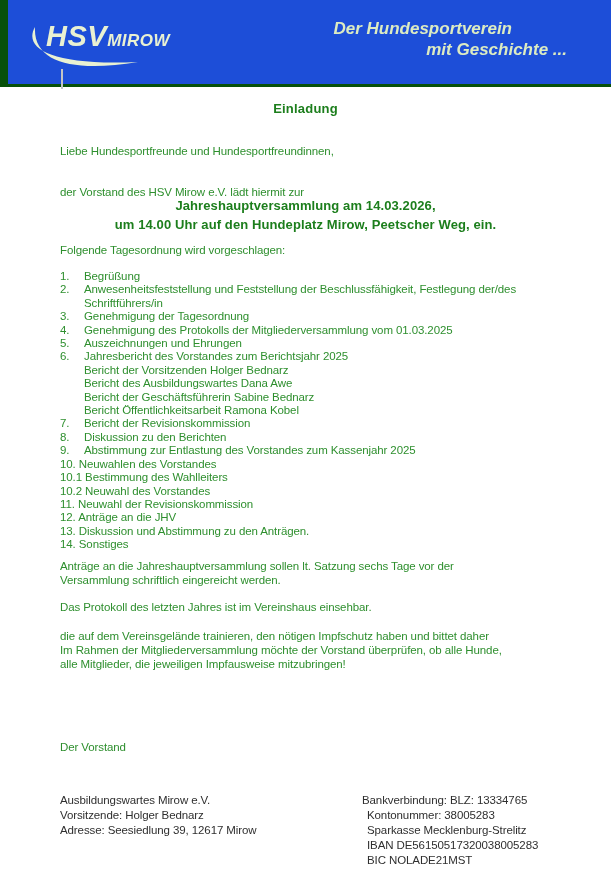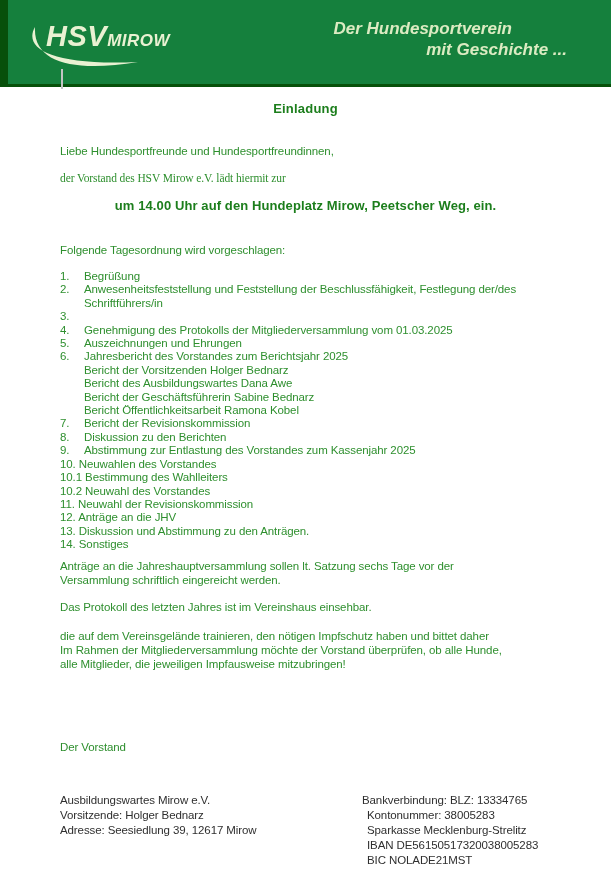--- a/index.html
+++ b/index.html
@@ -6,21 +6,21 @@
   html,body { margin:0; padding:0; }
   body {
     width:611px; height:887px; position:relative; overflow:hidden;
     background:#ffffff;
     font-family:"Liberation Sans", sans-serif;
     color:#2e8f2e;
   }
   
   .header {
     position:absolute; top:0; left:0; width:611px; height:87px;
-    background:#15803d;
+    background:#1d4ed8;
   }
   .header-left-edge {
     position:absolute; top:0; left:0; width:8px; height:87px;
     background:#07500a;
   }
   .header-bottom-edge {
     position:absolute; bottom:0; left:0; width:100%; height:3px;
     background:#07500a;
   }
   .logo {
@@ -44,21 +44,21 @@
     position:absolute; left:61px; top:69px; width:2px; height:20px;
     background:#c4c4c4;
   }
   
   .blk { position:absolute; left:60px; font-size:11.5px; letter-spacing:-0.1px; line-height:13.5px; white-space:nowrap; }
   .centered { left:0; width:611px; text-align:center; white-space:normal; }
   .doc-title {
     top:102px; font-weight:bold; font-size:13px; color:#1c7e1c; letter-spacing:0.2px;
   }
   .salutation { top:145px; }
-  .intro      { top:172px;font-family:Liberation Serif, serif; }
+  .intro      { top:186px; }
   .event-title {
     top:196px; font-weight:bold; font-size:13px; color:#1c7e1c;
     line-height:19px; letter-spacing:0.1px;
   }
   .agenda-intro { top:244px; }
   .agenda { top:270px; line-height:13.4px; }
   .agenda-row { display:flex; }
   .agenda-num { width:24px; flex:0 0 24px; }
   .agenda-sub { padding-left:24px; }
   .para-1 { top:559px; line-height:14px; }
@@ -97,20 +97,21 @@
 </div>
 
 <div class="cursor-artifact"></div>
 
 <div class="blk centered doc-title">Einladung</div>
 
 <div class="blk salutation">Liebe Hundesportfreunde und Hundesportfreundinnen,</div>
 <div class="blk intro">der Vorstand des HSV Mirow e.V. lädt hiermit zur</div>
 
 <div class="blk centered event-title">
+    <div class="line">Jahreshauptversammlung am 14.03.2026,</div>
     <div class="line">um 14.00 Uhr auf den Hundeplatz Mirow, Peetscher Weg, ein.</div>
   </div>
 
 <div class="blk agenda-intro">Folgende Tagesordnung wird vorgeschlagen:</div>
 
 <div class="blk agenda" id="agenda-list">
     <div class="agenda-row">
       <span class="agenda-num">1.</span>
       <div>
         <div>Begrüßung</div>
@@ -118,20 +119,23 @@
     </div>
     <div class="agenda-row">
       <span class="agenda-num">2.</span>
       <div>
         <div>Anwesenheitsfeststellung und Feststellung der Beschlussfähigkeit, Festlegung der/des</div>
         <div>Schriftführers/in</div>
       </div>
     </div>
     <div class="agenda-row">
       <span class="agenda-num">3.</span>
+      <div>
+        <div>Genehmigung der Tagesordnung</div>
+      </div>
     </div>
     <div class="agenda-row">
       <span class="agenda-num">4.</span>
       <div>
         <div>Genehmigung des Protokolls der Mitgliederversammlung vom 01.03.2025</div>
       </div>
     </div>
     <div class="agenda-row">
       <span class="agenda-num">5.</span>
       <div>

